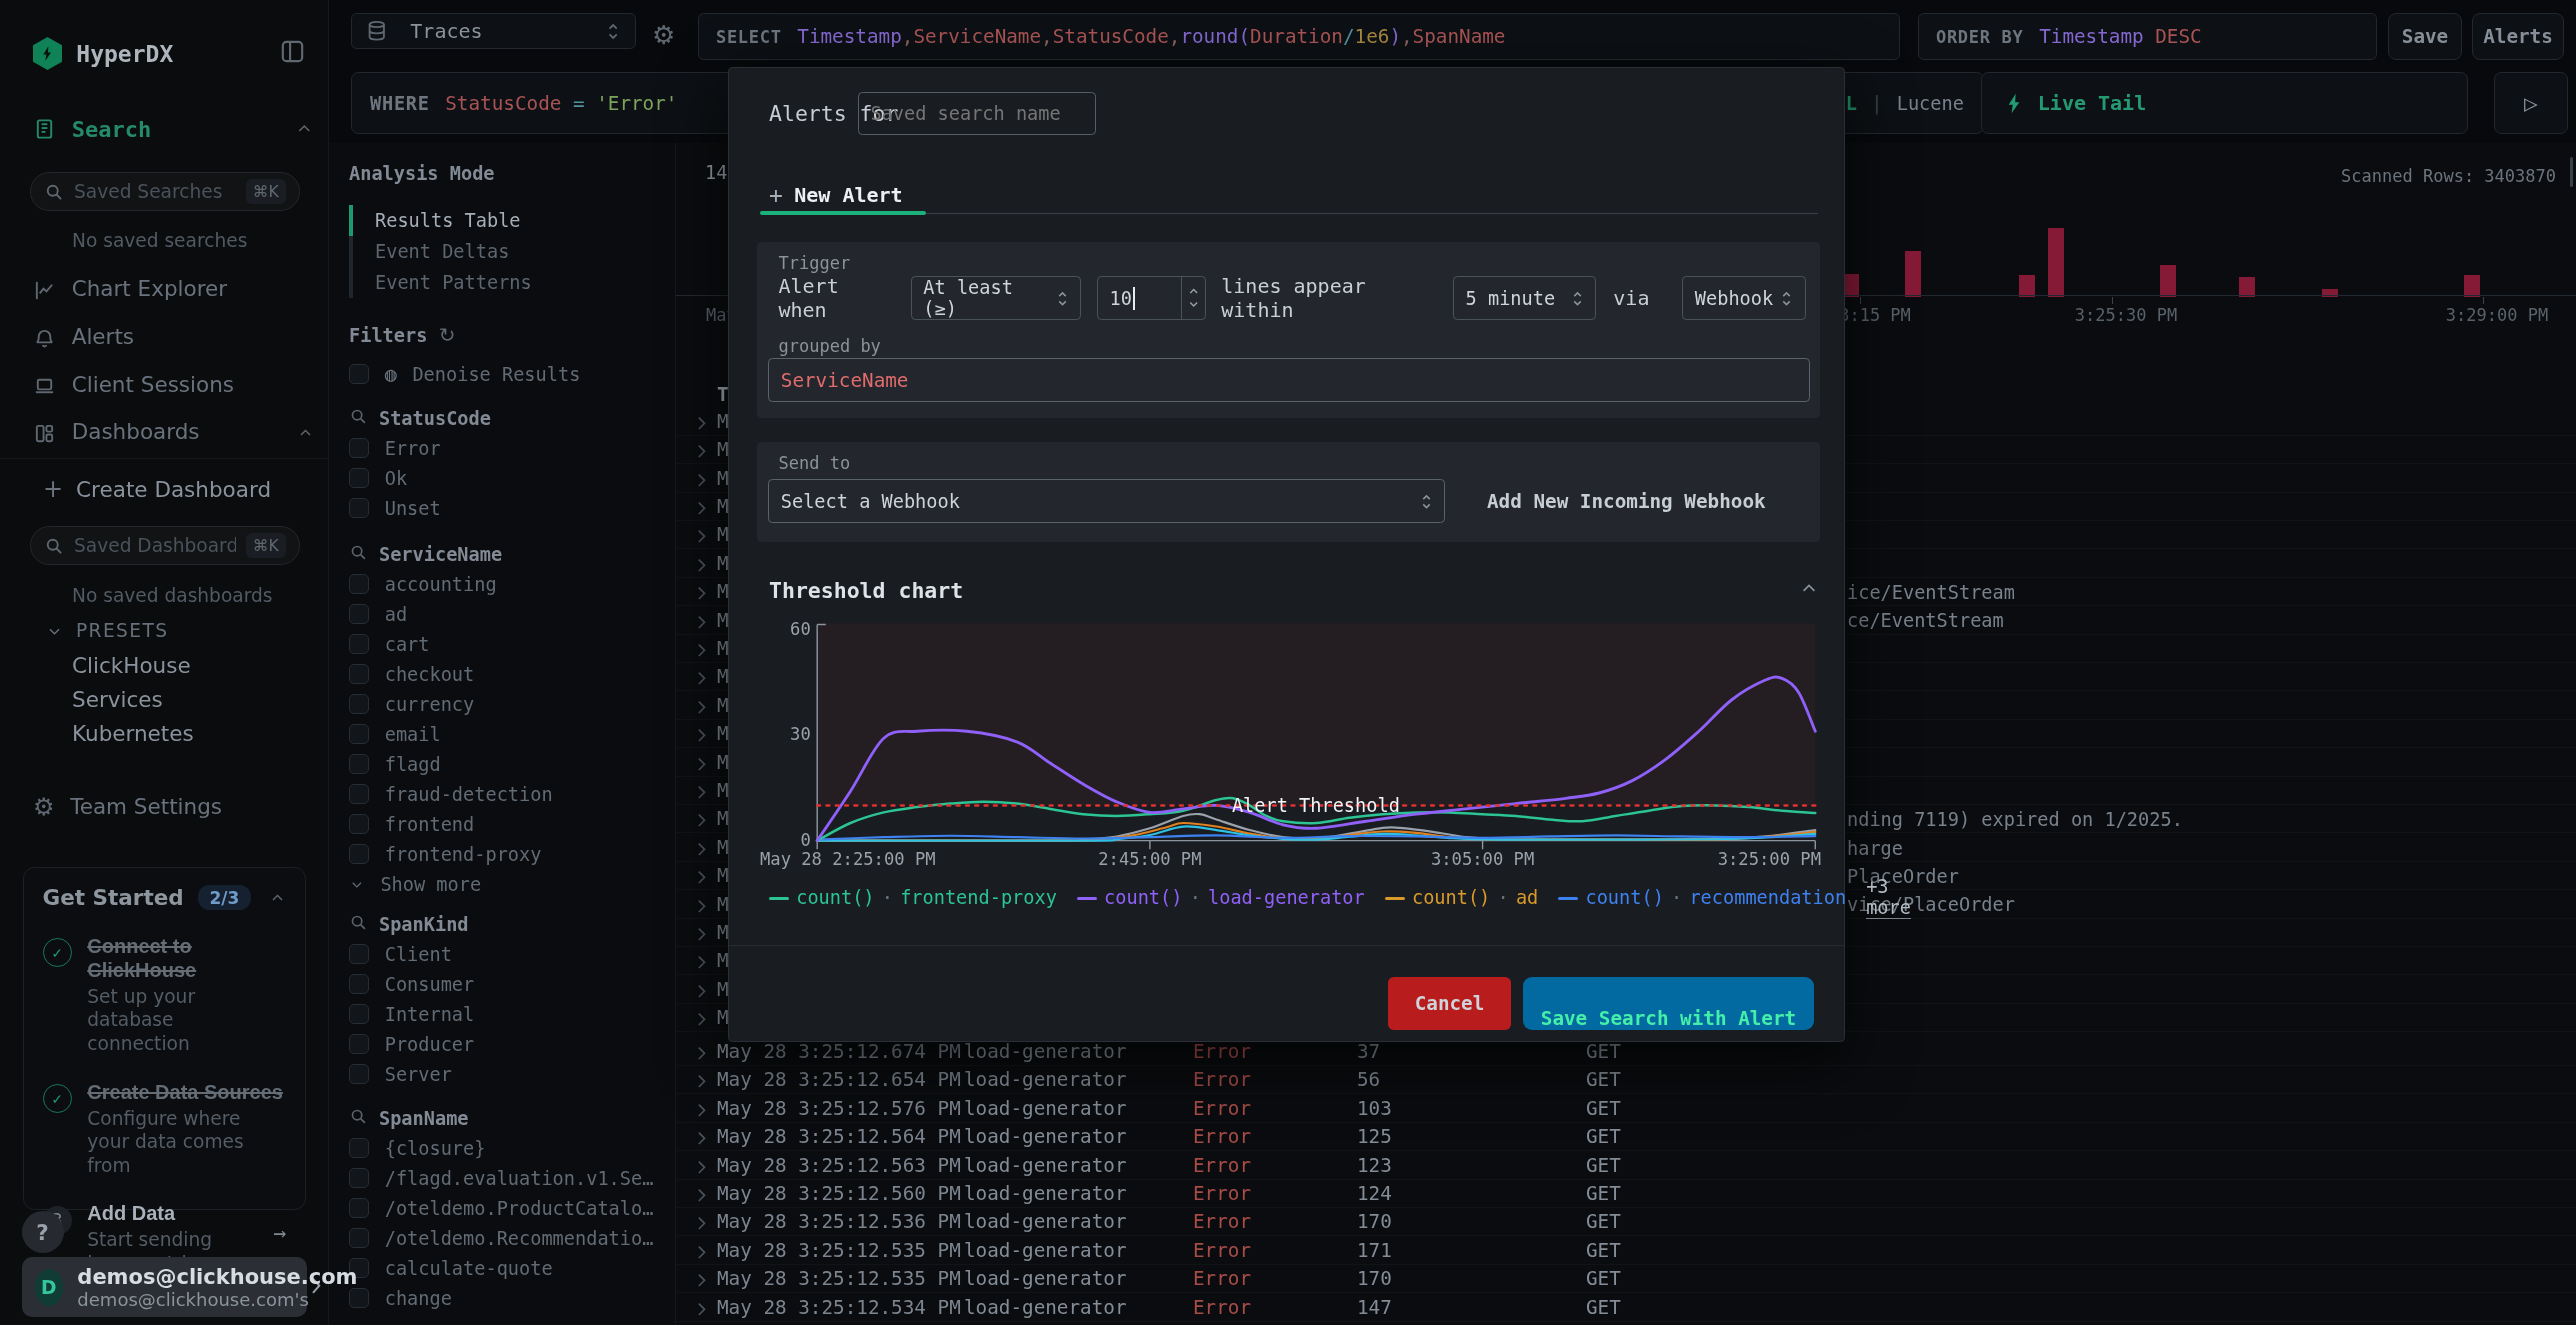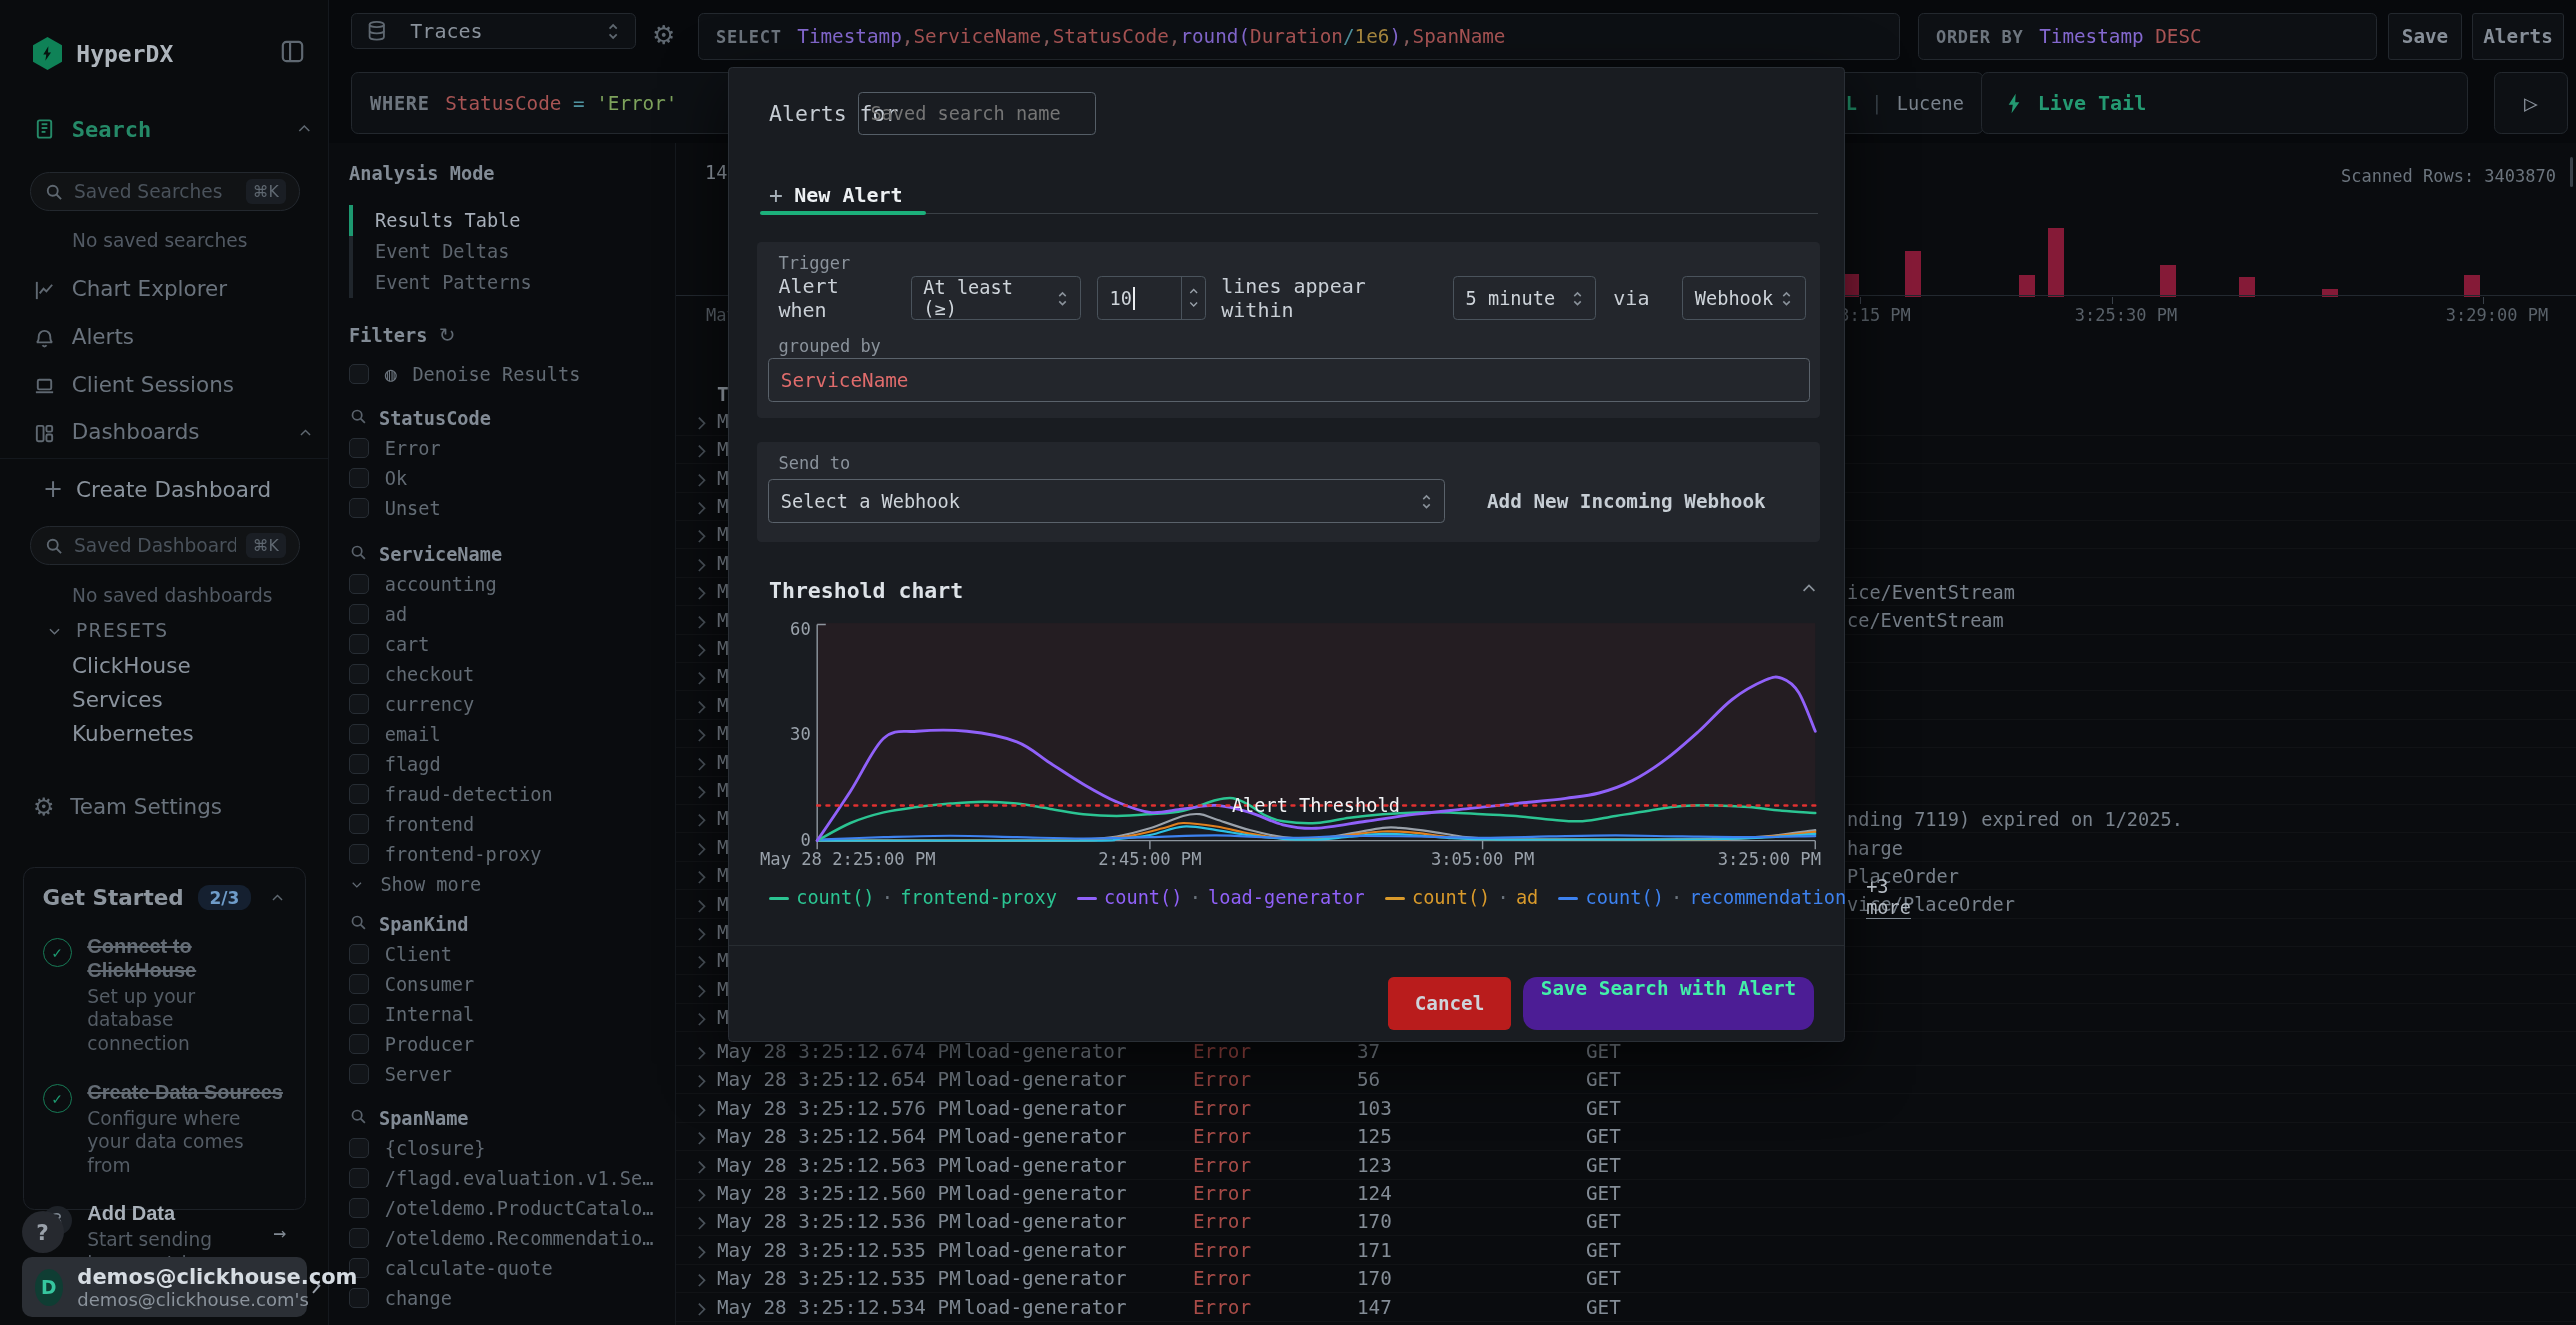--- a/index.html
+++ b/index.html
@@ -36,21 +36,21 @@
   .gs-t.todo{color:#a8b0b9;text-decoration:none}
   .gs-d{font-family:var(--sans);font-size:18.6px;color:#545c65;line-height:23.6px;margin-top:2.9px}
 
   
   #topbar{position:absolute;left:329px;top:0;width:2247px;height:143px;background:var(--topbar)}
   .tb-box{position:absolute;background:var(--input-bg);border:1.4px solid var(--input-border);border-radius:5.7px;display:flex;align-items:center;color:#8a929c}
   .kw{color:#6d757e;font-weight:bold;font-size:17px;letter-spacing:0.7px}
   .tok{font-size:19.3px}
   .tok-purple{color:#8468cf}.tok-red{color:#a85454}.tok-yellow{color:#a8883f}
   .tok-cyan{color:#4f93a0}.tok-green{color:#7ea35c}.tok-dim{color:#8c6060}
-  .btn-dark{position:absolute;background:#0d1014;border:1.4px solid var(--input-border);border-radius:3px;color:#868e98;font-weight:bold;font-size:19.3px;display:flex;align-items:center;justify-content:center;cursor:pointer}
+  .btn-dark{position:absolute;background:#0d1014;border:1.4px solid var(--input-border);border-radius:8px;color:#868e98;font-weight:bold;font-size:19.3px;display:flex;align-items:center;justify-content:center;cursor:pointer}
 
   
   #filters{position:absolute;left:329px;top:143px;width:347px;height:1182px;border-right:1.4px solid var(--border);background:var(--bg)}
   .f-title{position:absolute;left:20px;color:#828b95;font-weight:bold;font-size:18.6px}
   .mode-item{position:relative;height:31px;line-height:31px;padding-left:26px;font-size:18.6px;color:#5d656e;cursor:pointer}
   .mode-item .rail{position:absolute;left:0;top:0;width:3.6px;height:100%;background:#20262c}
   .mode-item.active{color:#a6aeb8}
   .mode-item.active .rail{background:#1d9970}
   .chk{display:inline-block;width:20px;height:20px;border:1.4px solid #272d34;border-radius:5px;background:#121519;flex:0 0 20px}
   .f-row{display:flex;align-items:center;gap:15.7px;height:30px;font-size:18.6px;color:#626b74;cursor:pointer}
@@ -813,18 +813,18 @@
         <span class="lg-item"><span class="lg-dash" style="background:#9061f9"></span><span style="color:#9061f9">count()</span><span class="lg-sep">·</span><span style="color:#9061f9">load-generator</span></span>
         <span class="lg-item"><span class="lg-dash" style="background:#d99a2b"></span><span style="color:#d99a2b">count()</span><span class="lg-sep">·</span><span style="color:#d99a2b">ad</span></span>
         <span class="lg-item"><span class="lg-dash" style="background:#3d82f0"></span><span style="color:#3d82f0">count()</span><span class="lg-sep">·</span><span style="color:#3d82f0">recommendation</span></span>
         <span style="font-size:18.6px;color:#b3bac2;border-bottom:1.4px solid #7b848e;cursor:pointer">+3 more</span>
       </div>
 
     <div class="abs" style="left:0;top:877px;width:100%;height:1.4px;background:#272c31"></div>
     <div class="abs" style="left:659px;top:909px;width:123px;height:53px;background:#b91c1c;border-radius:5.7px;display:flex;align-items:center;justify-content:center;font-size:19.3px;font-weight:bold;color:#ced4da;cursor:pointer">
         <span>Cancel</span>
       </div>
-    <div class="abs" style="left:794px;top:909px;width:291px;height:53px;background:#4c1d95;border-radius:14px;display:flex;align-items:flex-start;justify-content:center;font-size:19.3px;font-weight:bold;color:#43efa9;cursor:pointer">
+    <div class="abs" style="left:794px;top:909px;width:291px;height:53px;background:#0369a1;border-radius:9px;display:flex;align-items:flex-end;justify-content:center;font-size:19.3px;font-weight:bold;color:#43efa9;cursor:pointer">
         <span>Save Search with Alert</span>
       </div>
   </div>
 </div>
 
 
 </body></html>

